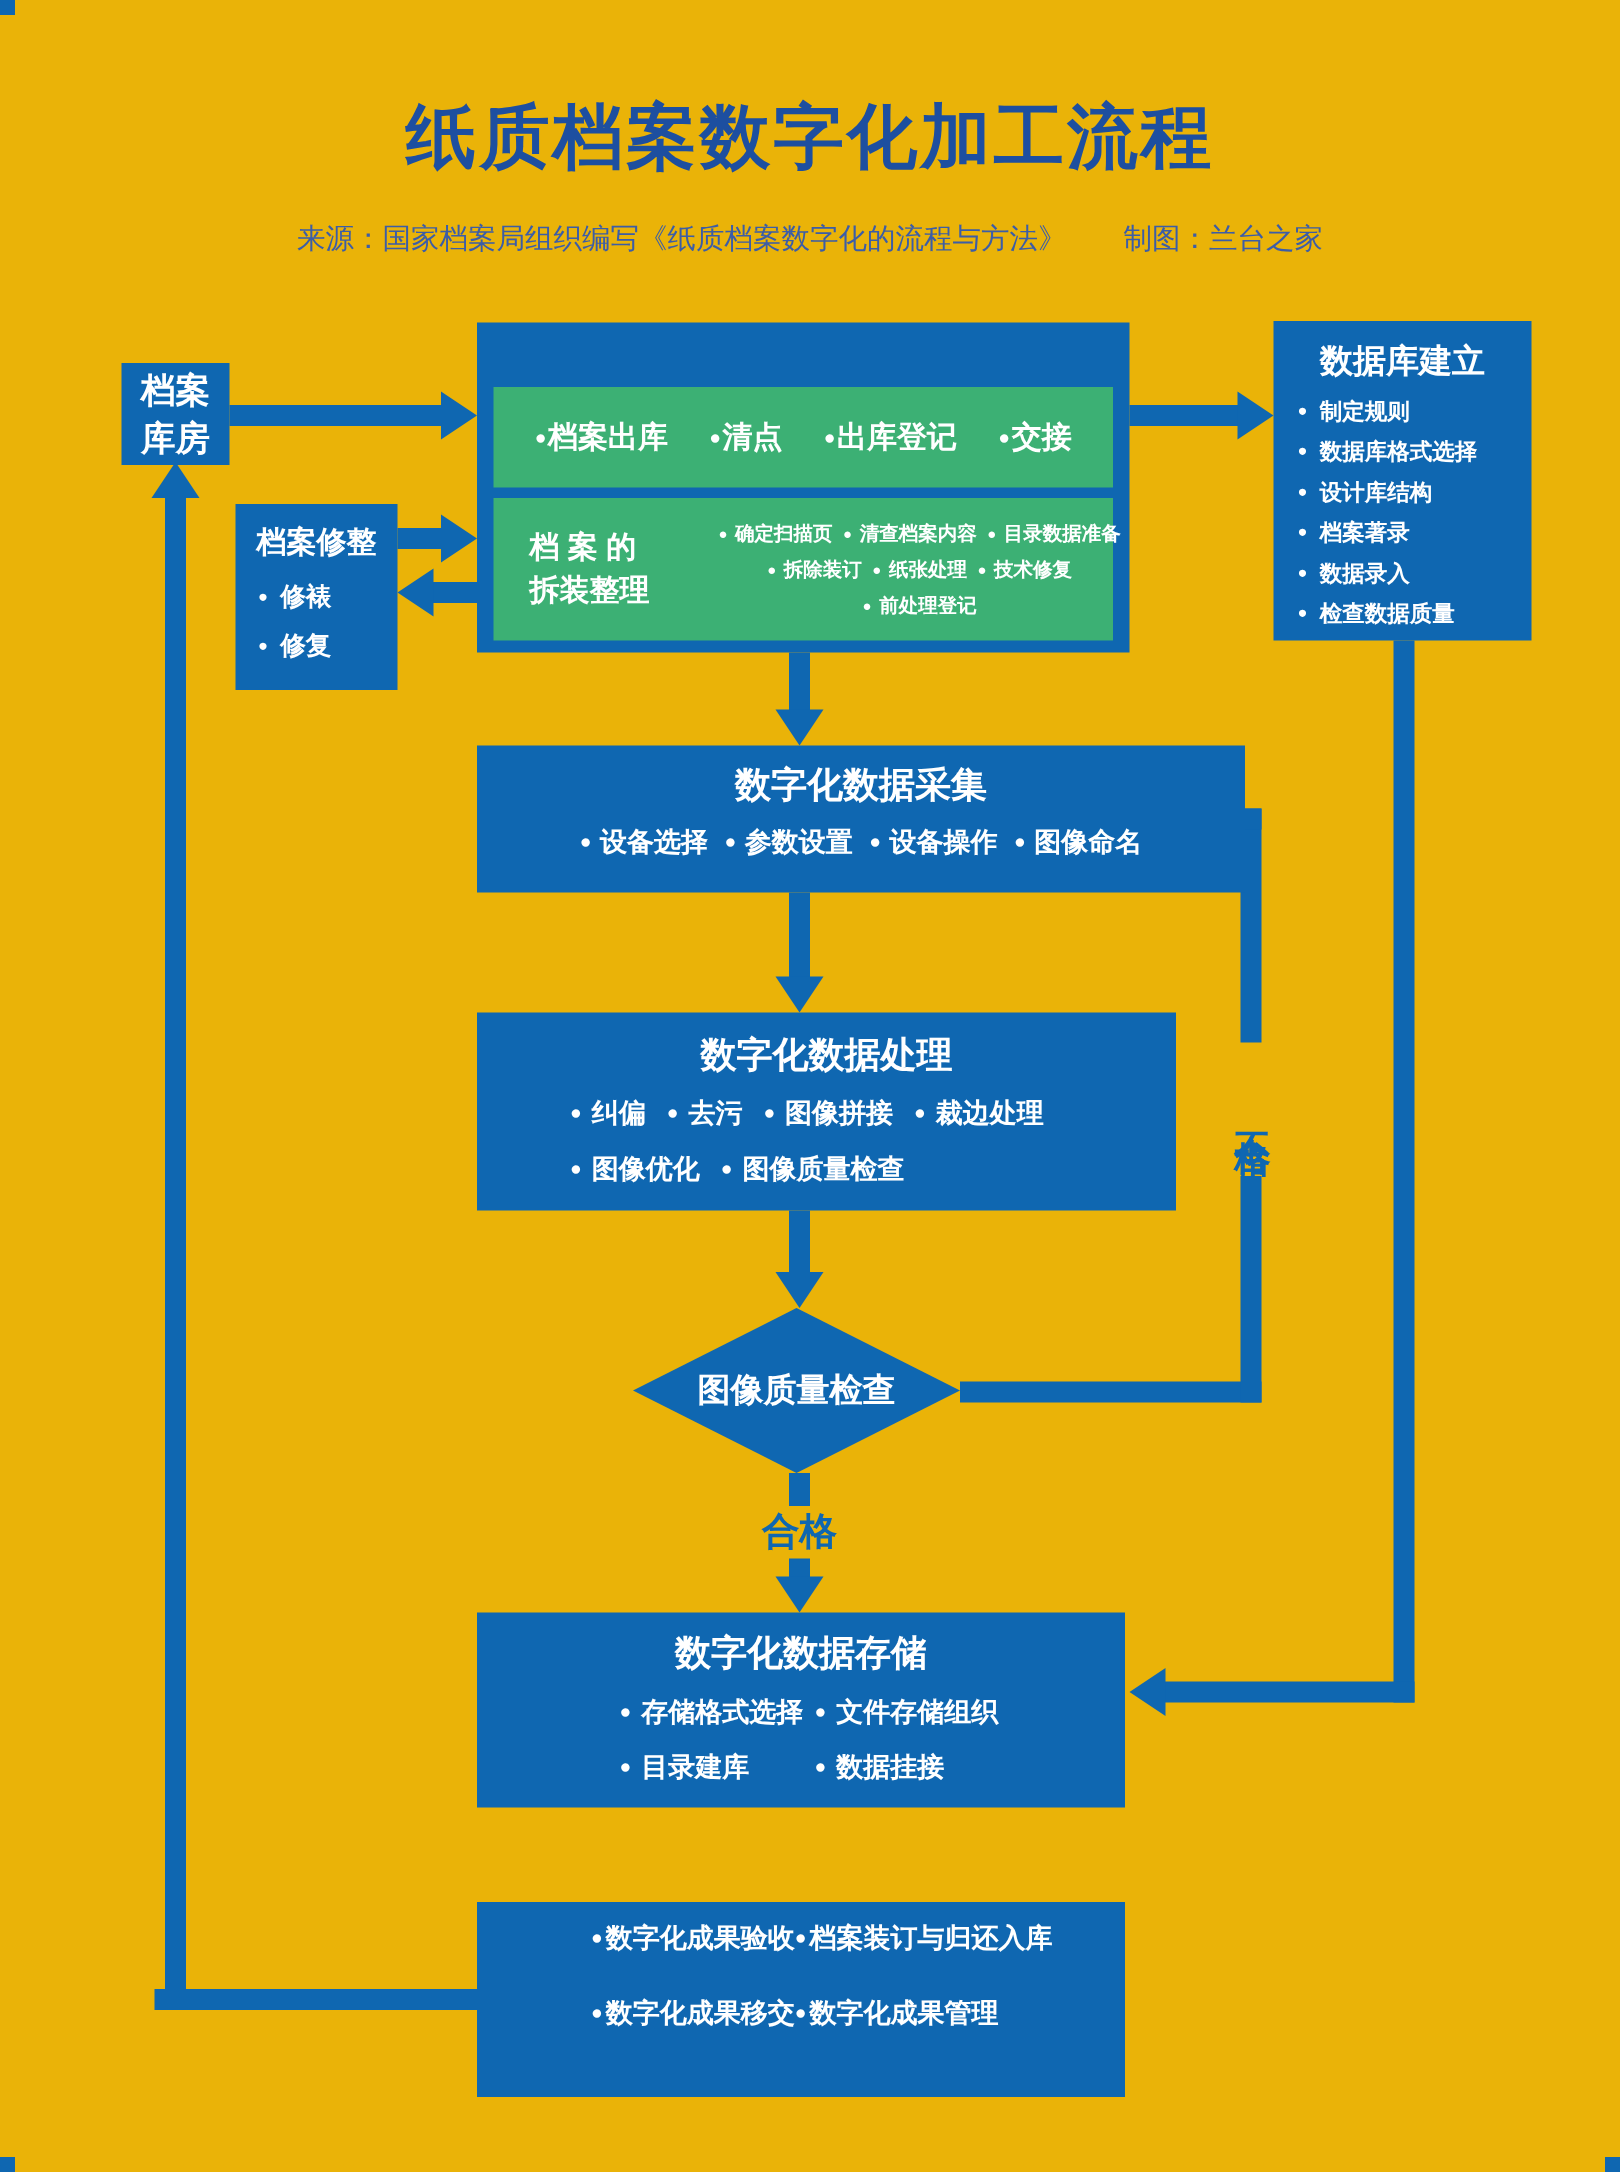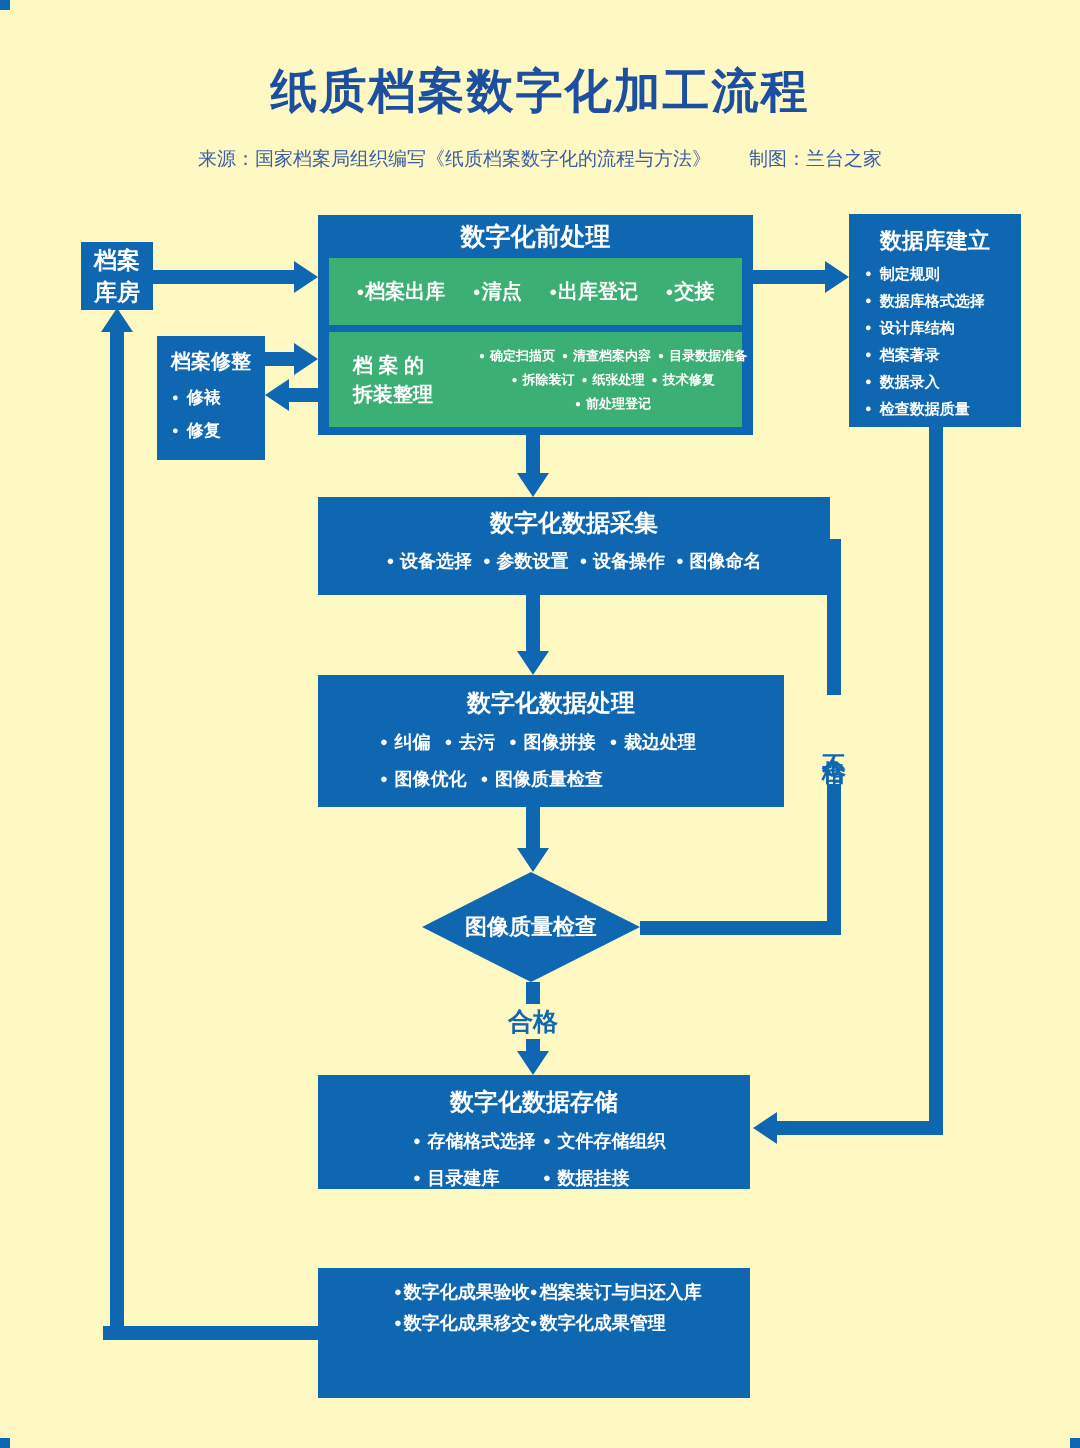--- a/index.html
+++ b/index.html
@@ -1,20 +1,20 @@
 <!DOCTYPE html>
 <html style="--blue: #0f67b1; --green: #3cb074; --title: #1d4fa0; --subtitle: #3c5da7;"><head>
 <meta charset="utf-8">
 <style>
   :root{
     --blue:#0f67b1; --green:#3cb074; --title:#1d4fa0; --subtitle:#3c5da7;
   }
   html,body{margin:0;padding:0;background:#ffffff;}
   body{font-family:"Liberation Sans","DejaVu Sans",sans-serif;}
-  .canvas{position:relative;width:1080px;height:1448px;background:#fef9c3;overflow:hidden;margin:0 auto;}
+  .canvas{position:relative;width:1080px;height:1448px;background:#eab308;overflow:hidden;margin:0 auto;}
 
   .corner{position:absolute;width:10px;height:10px;background:var(--blue);}
   .corner.tl{left:0;top:0;}
   .corner.bl{left:0;top:1438px;}
   .corner.br{left:1070px;top:1438px;}
 
   .title{position:absolute;left:0;top:60px;width:100%;margin:0;text-align:center;
          font-size:47px;font-weight:800;color:var(--title);letter-spacing:2px;}
   .subtitle{position:absolute;left:0;top:146px;width:100%;text-align:center;
          font-size:19px;font-weight:500;color:var(--subtitle);}
@@ -65,29 +65,29 @@
 
   .processing{left:318px;top:675px;width:466px;height:132px;}
   .processing .btitle{font-size:24px;margin-top:12px;}
   .proc-rows{margin-top:11px;display:flex;flex-direction:column;gap:13px;font-size:18px;font-weight:bold;}
   .proc-rows .row{display:flex;gap:14px;padding-left:62px;}
 
   .diamond{position:absolute;left:422px;top:872px;width:218px;height:110px;background:var(--blue);
            clip-path:polygon(50% 0,100% 50%,50% 100%,0 50%);display:flex;align-items:center;justify-content:center;
            color:#fff;font-size:22px;font-weight:bold;}
 
-  .storage{left:318px;top:1075px;width:432px;height:114px;}
+  .storage{left:318px;top:1075px;width:432px;height:130px;}
   .storage .btitle{font-size:24px;margin-top:11px;}
   .storage-rows{margin-top:11px;display:flex;flex-direction:column;gap:13px;font-size:18px;font-weight:bold;padding-left:95px;}
   .storage-rows .row{display:flex;}
   .storage-rows .row span:first-child{width:130px;}
 
   .post{left:318px;top:1268px;width:432px;height:130px;}
   .post .btitle{font-size:24px;margin-top:13px;}
-  .post-rows{margin-top:12px;display:flex;flex-direction:column;gap:7px;font-size:18px;font-weight:bold;padding-left:76px;}
+  .post-rows{margin-top:12px;display:flex;flex-direction:column;gap:26px;font-size:18px;font-weight:bold;padding-left:76px;}
   .post-rows .row{display:flex;gap:0;}
 
   
   .li{white-space:nowrap;}
   .li::before{content:attr(data-bullet);}
   .g1 .li::before{font-size:13px;margin-right:1px;vertical-align:2px;}
   .g2-rows .li::before{font-size:10px;margin-right:3px;vertical-align:1px;}
   .repair .li::before,.database .li::before{font-size:11px;margin-right:6px;vertical-align:2px;}
   .items-row .li::before{font-size:13px;margin-right:3px;vertical-align:2px;}
   .proc-rows .li::before,.storage-rows .li::before{font-size:13px;margin-right:4px;vertical-align:2px;}
@@ -145,21 +145,20 @@
   <div class="arr u" style="left:101px;top:308px"></div>
 
   <div class="edge-label pass">合格</div>
   <div class="edge-label fail">不合格</div>
 
   <div class="box archive">
     <span>档案库房</span>
   </div>
 
   <div class="box pre">
-    <div class="btitle pre-title">数字化前处理</div>
     <div class="green g1">
         <span class="li" data-bullet="●">档案出库</span>
         <span class="li" data-bullet="●">清点</span>
         <span class="li" data-bullet="●">出库登记</span>
         <span class="li" data-bullet="●">交接</span>
       </div>
     <div class="green g2">
       <div class="g2-label">
         <div>档 案 的</div>
         <div>拆装整理</div>

